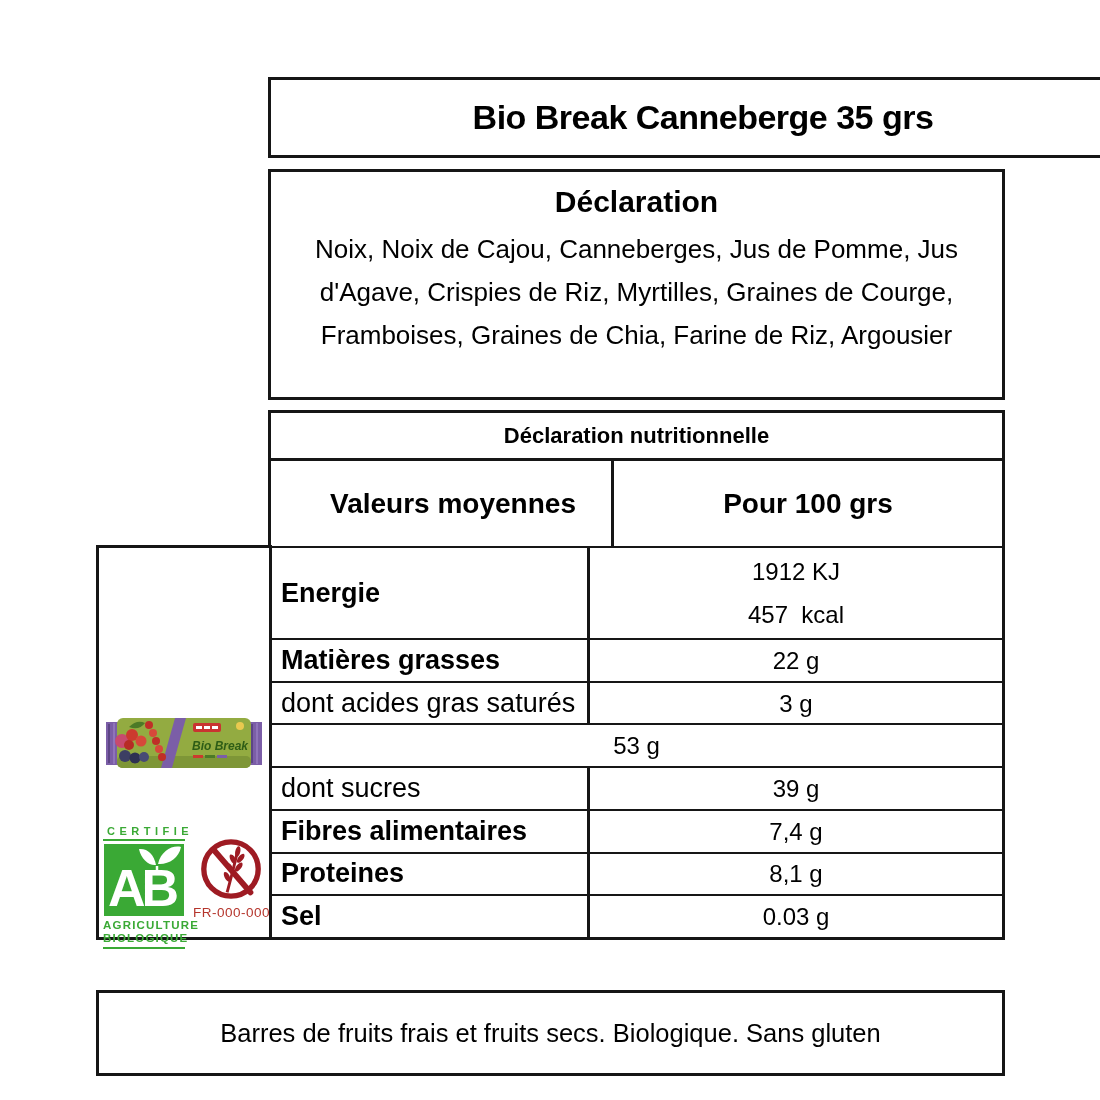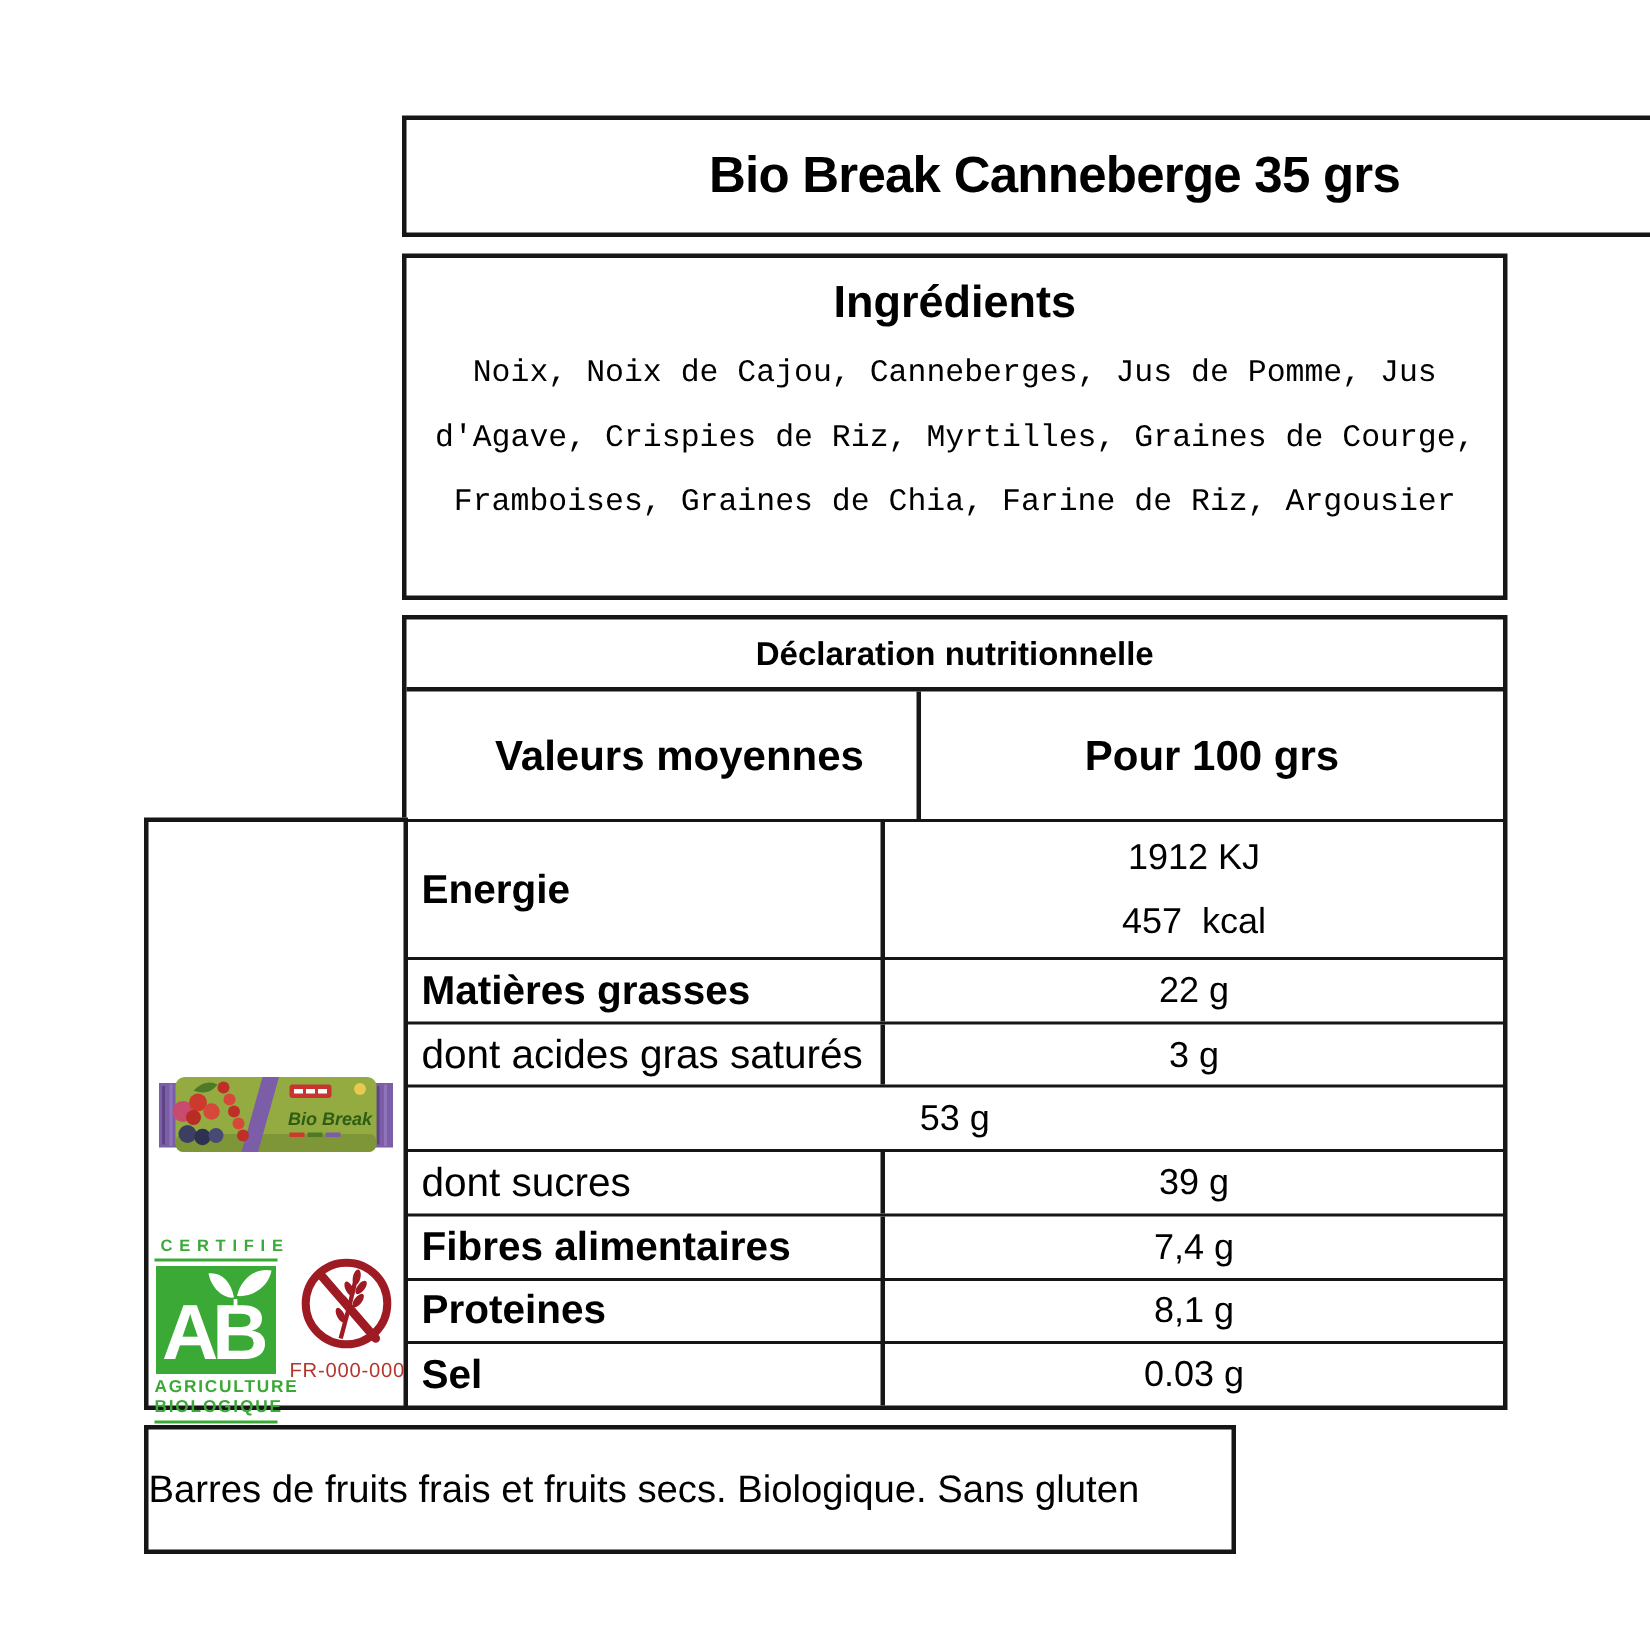--- a/index.html
+++ b/index.html
@@ -16,21 +16,21 @@
 
   
   #title-box { left:268px; top:77px; width:870px; height:81px;
     display:flex; align-items:center; justify-content:center; }
   #title-box .t { font-size:34px; font-weight:bold; letter-spacing:-0.5px; }
 
   
   #ingredients-box { left:268px; top:169px; width:737px; height:231px;
     text-align:center; padding-top:13px; }
   .ing-heading { font-size:30px; font-weight:bold; margin-bottom:9px; }
-  .ing-line { font-size:21px; line-height:43px; white-space:nowrap;font-family:Liberation Mono, monospace; }
+  .ing-line { font-size:26px; line-height:43px; white-space:nowrap; }
 
   
   #nutrition-table { left:268px; top:410px; width:737px; height:530px;
     display:flex; flex-direction:column; }
   .nt-title { flex:0 0 45px; border-bottom:3px solid #161616;
     display:flex; align-items:center; justify-content:center;
     font-size:22px; font-weight:bold; }
   .nt-row { display:flex; border-bottom:2px solid #161616; flex:1 1 auto; min-height:0; }
   .nt-row:last-child { border-bottom:none; }
   .nt-row.hdr { flex:0 0 85px;padding-left:24px; }
@@ -56,33 +56,33 @@
   .ab-square { width:80px; height:72px; margin:0 auto; display:block; }
   .ab-caption { margin-top:3px; color:#3aa935; font-size:11.5px; font-weight:bold;
     letter-spacing:1.2px; line-height:13px; border-bottom:2px solid #3aa935;
     padding-bottom:2px; white-space:nowrap; }
 
   .gf-logo { position:absolute; left:94px; top:287px; width:76px; text-align:center; }
   .gf-code { margin-top:-2px; color:#b5352c; font-size:13.5px; font-weight:normal;
     letter-spacing:0.5px; white-space:nowrap; }
 
   
-  #footer-box { left:96px; top:950px; width:728px; height:86px;
-    display:flex; align-items:center; }
+  #footer-box { left:96px; top:990px; width:909px; height:86px;
+    display:flex; align-items:center; justify-content:center; }
   #footer-box .t { font-size:25.5px; }
 </style>
 </head>
 <body>
 
 <div class="box" id="title-box">
   <span class="t">Bio Break Canneberge 35 grs</span>
 </div>
 
 <div class="box" id="ingredients-box">
-  <div class="ing-heading">Ingrédients</div>
+  <div class="ing-heading">Déclaration</div>
   <div class="ing-line">Noix, Noix de Cajou, Canneberges, Jus de Pomme, Jus</div>
   <div class="ing-line">d'Agave, Crispies de Riz, Myrtilles, Graines de Courge,</div>
   <div class="ing-line">Framboises, Graines de Chia, Farine de Riz, Argousier</div>
 </div>
 
 <div class="box" id="nutrition-table">
   <div class="nt-title">Déclaration nutritionnelle</div>
 
   <div class="nt-row hdr">
     <div class="lbl">Valeurs moyennes</div>

